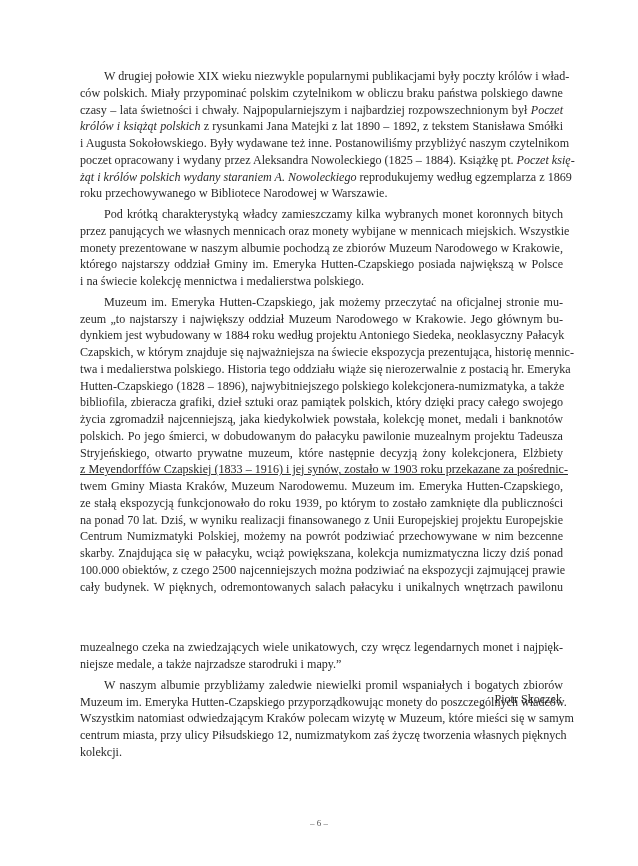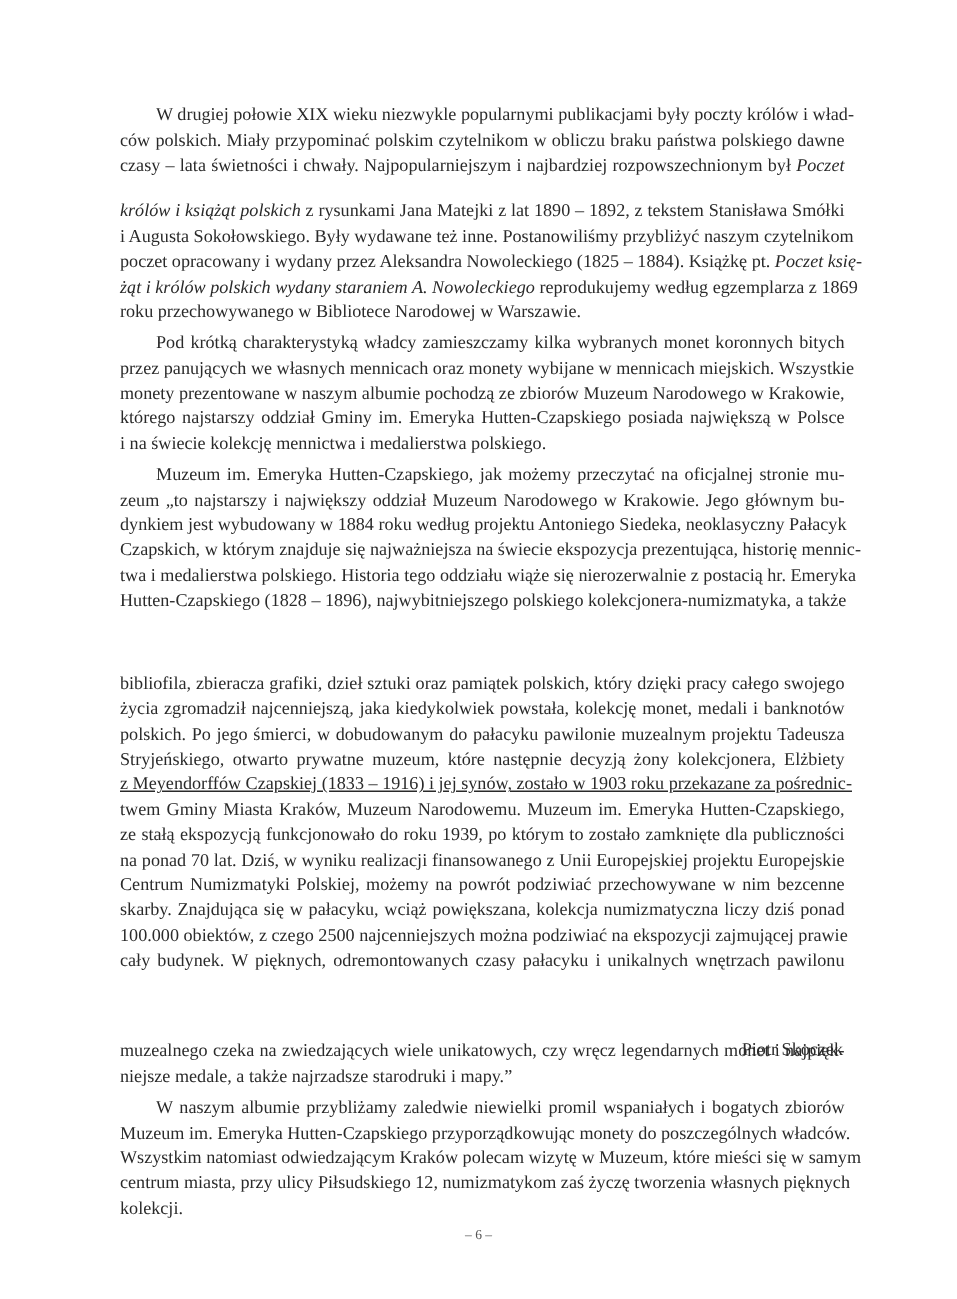--- a/index.html
+++ b/index.html
@@ -18,52 +18,52 @@
     font-family:"Liberation Serif","DejaVu Serif",serif; font-size:9px; color:#555; }
 </style>
 </head>
 <body>
 
 <div class="page" id="body">
     <p>
       <span class="ln" style="text-indent: 24px;"><span>W drugiej połowie XIX wieku niezwykle popularnymi publikacjami były poczty królów i wład-</span></span>
       <span class="ln" style="text-indent: 0px;"><span>ców polskich. Miały przypominać polskim czytelnikom w obliczu braku państwa polskiego dawne</span></span>
       <span class="ln" style="text-indent: 0px;"><span>czasy – lata świetności i chwały. Najpopularniejszym i najbardziej rozpowszechnionym był </span><i>Poczet</i></span>
-      <span class="ln" style="text-indent: 0px; margin-top: 14px;"><i>królów i książąt polskich</i><span> z rysunkami Jana Matejki z lat 1890 – 1892, z tekstem Stanisława Smółki</span></span>
+      <span class="ln" style="text-indent: 0px;"><i>królów i książąt polskich</i><span> z rysunkami Jana Matejki z lat 1890 – 1892, z tekstem Stanisława Smółki</span></span>
       <span class="ln" style="text-indent: 0px;"><span>i Augusta Sokołowskiego. Były wydawane też inne. Postanowiliśmy przybliżyć naszym czytelnikom</span></span>
       <span class="ln" style="text-indent: 0px;"><span>poczet opracowany i wydany przez Aleksandra Nowoleckiego (1825 – 1884). Książkę pt. </span><i>Poczet księ-</i></span>
       <span class="ln" style="text-indent: 0px;"><i>żąt i królów polskich wydany staraniem A. Nowoleckiego</i><span> reprodukujemy według egzemplarza z 1869</span></span>
       <span class="ln last" style="text-indent: 0px;"><span>roku przechowywanego w Bibliotece Narodowej w Warszawie.</span></span>
     </p>
     <p>
       <span class="ln" style="text-indent: 24px;"><span>Pod krótką charakterystyką władcy zamieszczamy kilka wybranych monet koronnych bitych</span></span>
       <span class="ln" style="text-indent: 0px;"><span>przez panujących we własnych mennicach oraz monety wybijane w mennicach miejskich. Wszystkie</span></span>
       <span class="ln" style="text-indent: 0px;"><span>monety prezentowane w naszym albumie pochodzą ze zbiorów Muzeum Narodowego w Krakowie,</span></span>
       <span class="ln" style="text-indent: 0px;"><span>którego najstarszy  oddział Gminy im. Emeryka Hutten-Czapskiego posiada największą w Polsce</span></span>
       <span class="ln last" style="text-indent: 0px;"><span>i na świecie kolekcję mennictwa i medalierstwa polskiego.</span></span>
     </p>
     <p>
       <span class="ln" style="text-indent: 24px; font-family: Liberation Serif, serif;"><span>Muzeum im. Emeryka Hutten-Czapskiego, jak możemy przeczytać na oficjalnej stronie mu-</span></span>
       <span class="ln" style="text-indent: 0px;"><span>zeum „to najstarszy i największy oddział Muzeum Narodowego w Krakowie. Jego głównym bu-</span></span>
       <span class="ln" style="text-indent: 0px;"><span>dynkiem jest wybudowany w 1884 roku według projektu Antoniego Siedeka, neoklasyczny Pałacyk</span></span>
       <span class="ln" style="text-indent: 0px;"><span>Czapskich, w którym znajduje się najważniejsza na świecie ekspozycja prezentująca, historię mennic-</span></span>
       <span class="ln" style="text-indent: 0px;"><span>twa i medalierstwa polskiego. Historia tego oddziału wiąże się nierozerwalnie z postacią hr. Emeryka</span></span>
       <span class="ln" style="text-indent: 0px;"><span>Hutten-Czapskiego (1828 – 1896), najwybitniejszego polskiego kolekcjonera-numizmatyka, a także</span></span>
-      <span class="ln" style="text-indent: 0px; margin-top: 39px;"><span>bibliofila, zbieracza grafiki, dzieł sztuki oraz pamiątek polskich, który dzięki pracy całego swojego</span></span>
+      <span class="ln" style="text-indent: 0px;"><span>bibliofila, zbieracza grafiki, dzieł sztuki oraz pamiątek polskich, który dzięki pracy całego swojego</span></span>
       <span class="ln" style="text-indent: 0px;"><span>życia zgromadził najcenniejszą, jaka kiedykolwiek powstała, kolekcję monet, medali i banknotów</span></span>
       <span class="ln" style="text-indent: 0px;"><span>polskich. Po jego śmierci, w dobudowanym do pałacyku pawilonie muzealnym projektu Tadeusza</span></span>
       <span class="ln" style="text-indent: 0px;"><span>Stryjeńskiego, otwarto prywatne muzeum, które następnie decyzją żony kolekcjonera, Elżbiety</span></span>
       <span class="ln" style="text-indent: 0px; text-decoration: underline;"><span>z Meyendorffów Czapskiej (1833 – 1916) i jej synów, zostało w 1903 roku przekazane za pośrednic-</span></span>
       <span class="ln" style="text-indent: 0px;"><span>twem Gminy Miasta Kraków, Muzeum Narodowemu. Muzeum im. Emeryka Hutten-Czapskiego,</span></span>
       <span class="ln" style="text-indent: 0px;"><span>ze stałą ekspozycją funkcjonowało do roku 1939, po którym to zostało zamknięte dla publiczności</span></span>
       <span class="ln" style="text-indent: 0px;"><span>na ponad 70 lat. Dziś, w wyniku realizacji finansowanego z Unii Europejskiej projektu Europejskie</span></span>
       <span class="ln" style="text-indent: 0px;"><span>Centrum Numizmatyki Polskiej, możemy na powrót podziwiać przechowywane w nim bezcenne</span></span>
       <span class="ln" style="text-indent: 0px;"><span>skarby. Znajdująca się w pałacyku, wciąż powiększana, kolekcja numizmatyczna liczy dziś ponad</span></span>
       <span class="ln" style="text-indent: 0px;"><span>100.000 obiektów, z czego 2500 najcenniejszych można podziwiać na ekspozycji zajmującej prawie</span></span>
-      <span class="ln" style="text-indent: 0px;"><span>cały budynek. W pięknych, odremontowanych czasy pałacyku i unikalnych wnętrzach pawilonu</span></span>
+      <span class="ln" style="text-indent: 0px;"><span>cały budynek. W pięknych, odremontowanych salach pałacyku i unikalnych wnętrzach pawilonu</span></span>
       <span class="ln" style="text-indent: 0px; margin-top: 44px;"><span>muzealnego czeka na zwiedzających wiele unikatowych, czy wręcz legendarnych monet i najpięk-</span></span>
       <span class="ln last" style="text-indent: 0px;"><span>niejsze medale, a także najrzadsze starodruki i mapy.”</span></span>
     </p>
     <p>
       <span class="ln" style="text-indent: 24px;"><span>W naszym albumie przybliżamy zaledwie niewielki promil wspaniałych i bogatych zbiorów</span></span>
       <span class="ln" style="text-indent: 0px;"><span>Muzeum im. Emeryka Hutten-Czapskiego przyporządkowując monety do poszczególnych władców.</span></span>
       <span class="ln" style="text-indent: 0px;"><span>Wszystkim natomiast odwiedzającym Kraków polecam wizytę w Muzeum, które mieści się w samym</span></span>
       <span class="ln" style="text-indent: 0px;"><span>centrum miasta, przy ulicy Piłsudskiego 12, numizmatykom zaś życzę tworzenia własnych pięknych</span></span>
       <span class="ln last" style="text-indent: 0px;"><span>kolekcji.</span></span>
     </p>

